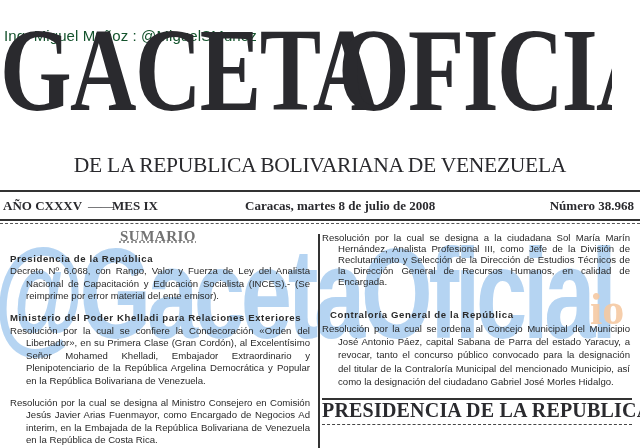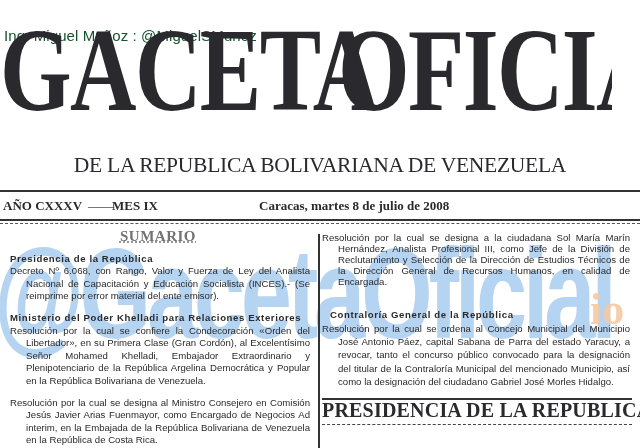--- a/index.html
+++ b/index.html
@@ -10,21 +10,21 @@
   .masthead .w1{left:0px;}
   .masthead .w2{left:338px;}
   .subtitle{position:absolute;left:0;width:640px;top:152px;text-align:center;font-family:"Liberation Serif",serif;font-size:22px;color:#2a2a2e;transform:scaleX(0.98);letter-spacing:-0.3px;}
   .rule{position:absolute;left:0;width:640px;border-top:2px solid #333;}
   .rule.thin{border-top:1px dashed #555;}
   .datebar{position:absolute;left:0;top:196px;width:640px;height:20px;font-family:"Liberation Serif",serif;font-weight:bold;font-size:13px;color:#2a2a2e;}
   .datebar span{position:absolute;top:2px;white-space:nowrap;}
   .datebar .year{left:3px;}
   .datebar .dash{left:88px;font-weight:normal;}
   .datebar .month{left:112px;}
-  .datebar .date{left:259px;}
+  .datebar .date{left:245px;}
   .datebar .num{right:6px;}
   .watermark{position:absolute;left:0;top:228px;width:640px;height:220px;pointer-events:none;overflow:hidden;text-align:center;}
   .watermark .at{position:absolute;left:-6px;top:-8px;font-family:"Liberation Sans",sans-serif;font-weight:bold;font-size:128px;color:#a9cdf0;letter-spacing:-6px;transform:scaleX(0.72);transform-origin:left top;white-space:nowrap;opacity:0.85;}
   .watermark .io{position:absolute;left:590px;top:56px;font-family:"Liberation Serif",serif;font-weight:bold;font-size:44px;color:#f6c9a2;opacity:0.9;}
   .col{position:absolute;top:228px;font-family:"Liberation Sans",sans-serif;font-size:9.6px;color:#2a2a2a;line-height:12.6px;}
   .col.left{left:10px;width:300px;}
   .col.right{left:330px;width:300px;}
   .divider{position:absolute;left:318px;top:234px;height:214px;border-left:2px solid #333;}
   .sumario{font-family:"Liberation Serif",serif;font-weight:bold;font-size:15px;text-align:center;color:#737373;text-decoration:underline;text-decoration-style:dotted;margin:2px 0 10px -4px;letter-spacing:0.5px;}
   .head{font-weight:bold;letter-spacing:0.6px;}
@@ -43,20 +43,21 @@
   <div class="word w2">OFICIAL</div>
 </div>
 <div class="subtitle">DE LA REPUBLICA BOLIVARIANA DE VENEZUELA</div>
 
 <div class="rule" style="top:190px;"></div>
 <div class="datebar">
   <span class="year">AÑO CXXXV</span>
   <span class="dash">——</span>
   <span class="month">MES IX</span>
   <span class="date">Caracas, martes 8 de julio de 2008</span>
+  <span class="num">Número 38.968</span>
 </div>
 <div class="rule" style="top:219px;"></div>
 <div class="rule thin" style="top:223px;"></div>
 
 <div class="watermark">
   <div class="at">@GacetaOficial</div>
   <div class="io">io</div>
 </div>
 
 <div class="divider"></div>

